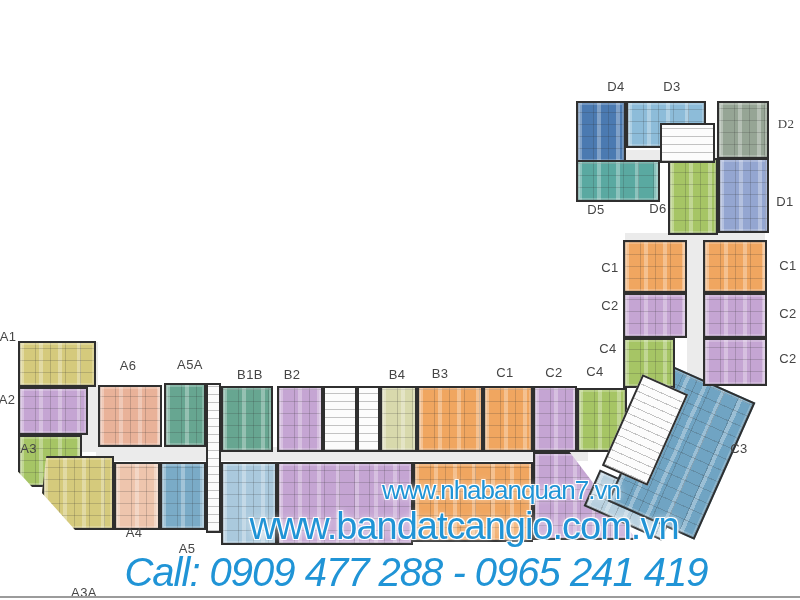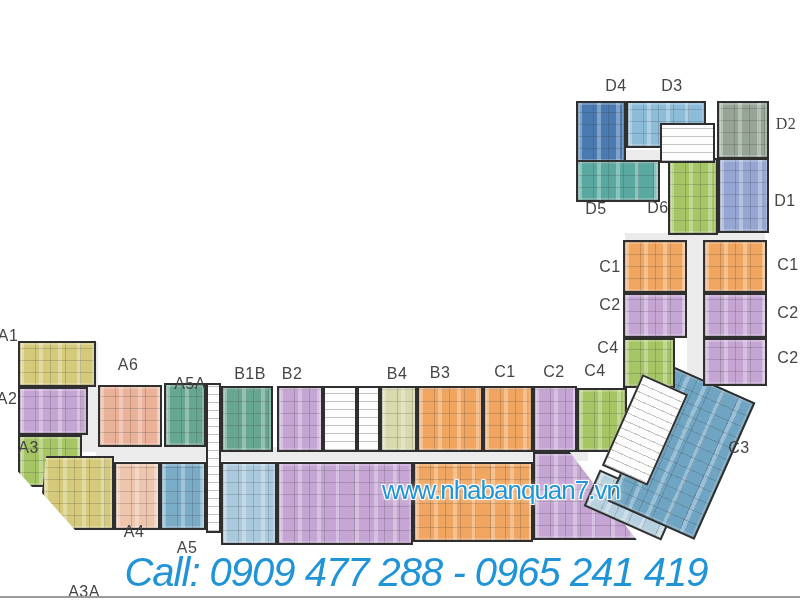--- a/index.html
+++ b/index.html
@@ -8,21 +8,21 @@
   .hall{position:absolute;background:#ebebeb;z-index:1;}
   .u{position:absolute;box-sizing:border-box;border:2px solid #2f2f2f;z-index:2;
      background-image:
        repeating-linear-gradient(0deg, rgba(47,47,47,.20) 0 1px, transparent 1px 12px),
        repeating-linear-gradient(90deg, rgba(47,47,47,.20) 0 1px, transparent 1px 15px),
        repeating-linear-gradient(90deg, rgba(255,255,255,.30) 0 4px, transparent 4px 19px);
      box-shadow:inset 0 0 0 2px rgba(255,255,255,.22);}
   .core{position:absolute;box-sizing:border-box;border:2px solid #2f2f2f;background:#fcfcfc;z-index:3;
      background-image:repeating-linear-gradient(0deg, rgba(47,47,47,.28) 0 1px, transparent 1px 8px);}
   .rot{transform-origin:center center;}
-  .lbl{position:absolute;transform:translate(-50%,-50%);font-size:16px;letter-spacing:.4px;
+  .lbl{position:absolute;transform:translate(-50%,-50%);font-size:13px;letter-spacing:.4px;
        color:#454545;white-space:nowrap;z-index:4;}
   .wm{position:absolute;transform:translate(-50%,-50%);font-weight:400;color:#2094d6;
       letter-spacing:-1px;white-space:nowrap;z-index:6;
       text-shadow:-1px -1px 0 rgba(255,255,255,.95), 1px -1px 0 rgba(255,255,255,.95),
                   -1px 1px 0 rgba(255,255,255,.95), 1px 1px 0 rgba(255,255,255,.95),
                    0 0 7px rgba(255,255,255,.9);}
   #wm1{left:501px;top:490px;font-size:26px;}
   #wm2{left:464px;top:526px;font-size:38px;}
   #wm3{left:416px;top:572px;font-size:40px;font-style:italic;}
   #bottom-rule{position:absolute;left:0;top:596px;width:800px;height:2px;background:#9b9b9b;z-index:5;}
@@ -92,30 +92,31 @@
   <span class="lbl" style="left:610px;top:267px;">C1</span>
   <span class="lbl" style="left:788px;top:265px;">C1</span>
   <span class="lbl" style="left:610px;top:305px;">C2</span>
   <span class="lbl" style="left:788px;top:313px;">C2</span>
   <span class="lbl" style="left:608px;top:348px;">C4</span>
   <span class="lbl" style="left:788px;top:358px;">C2</span>
   <span class="lbl" style="left:8px;top:336px;">A1</span>
   <span class="lbl" style="left:7px;top:399px;">A2</span>
   <span class="lbl" style="left:7px;top:448px;padding-left:43px;">A3</span>
   <span class="lbl" style="left:128px;top:365px;">A6</span>
-  <span class="lbl" style="left:190px;top:384px;text-align:center;">A5A</span>
+  <span class="lbl" style="left:190px;top:364px;text-align:center;">A5A</span>
   <span class="lbl" style="left:250px;top:374px;">B1B</span>
   <span class="lbl" style="left:292px;top:374px;">B2</span>
   <span class="lbl" style="left:397px;top:374px;">B4</span>
   <span class="lbl" style="left:440px;top:373px;">B3</span>
   <span class="lbl" style="left:505px;top:372px;">C1</span>
   <span class="lbl" style="left:554px;top:372px;">C2</span>
   <span class="lbl" style="left:595px;top:371px;">C4</span>
   <span class="lbl" style="left:84px;top:580px;margin-top:12px;">A3A</span>
   <span class="lbl" style="left:134px;top:532px;">A4</span>
   <span class="lbl" style="left:187px;top:548px;">A5</span>
   <span class="lbl" style="left:739px;top:448px;">C3</span>
 
   <div class="wm" id="wm1">www.nhabanquan7.vn</div>
+  <div class="wm" id="wm2">www.bandatcangio.com.vn</div>
   <div class="wm" id="wm3">Call: 0909 477 288 - 0965 241 419</div>
 
   <div id="bottom-rule"></div>
 </div>
 
 </body></html>

